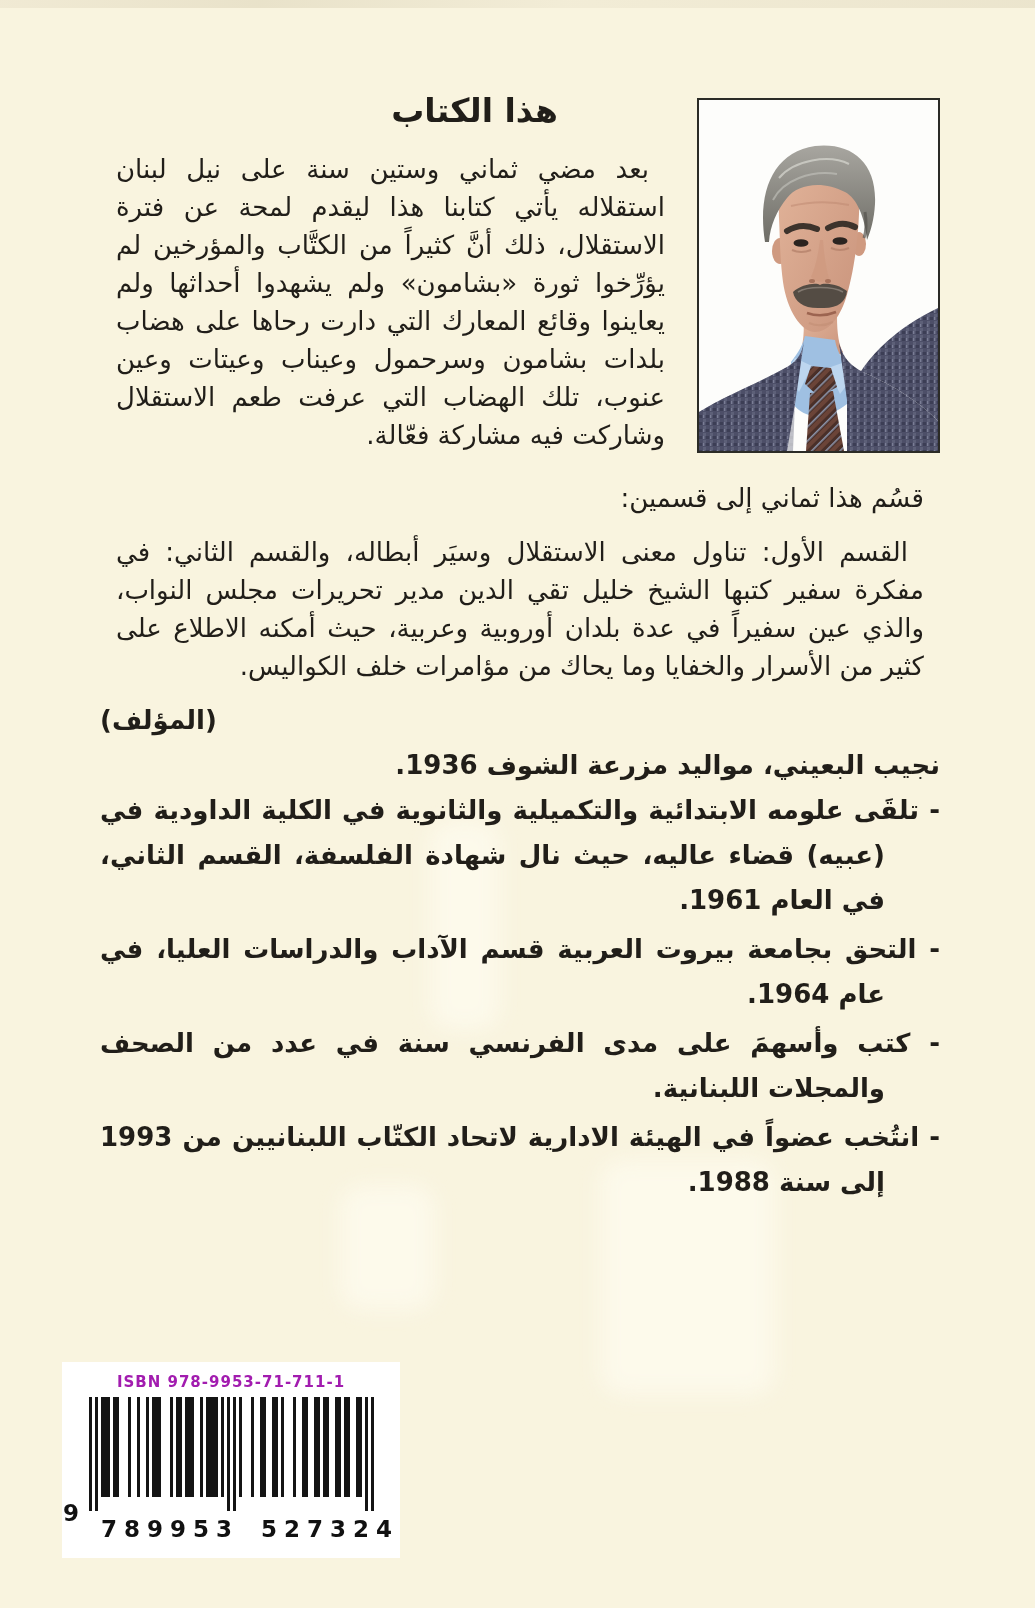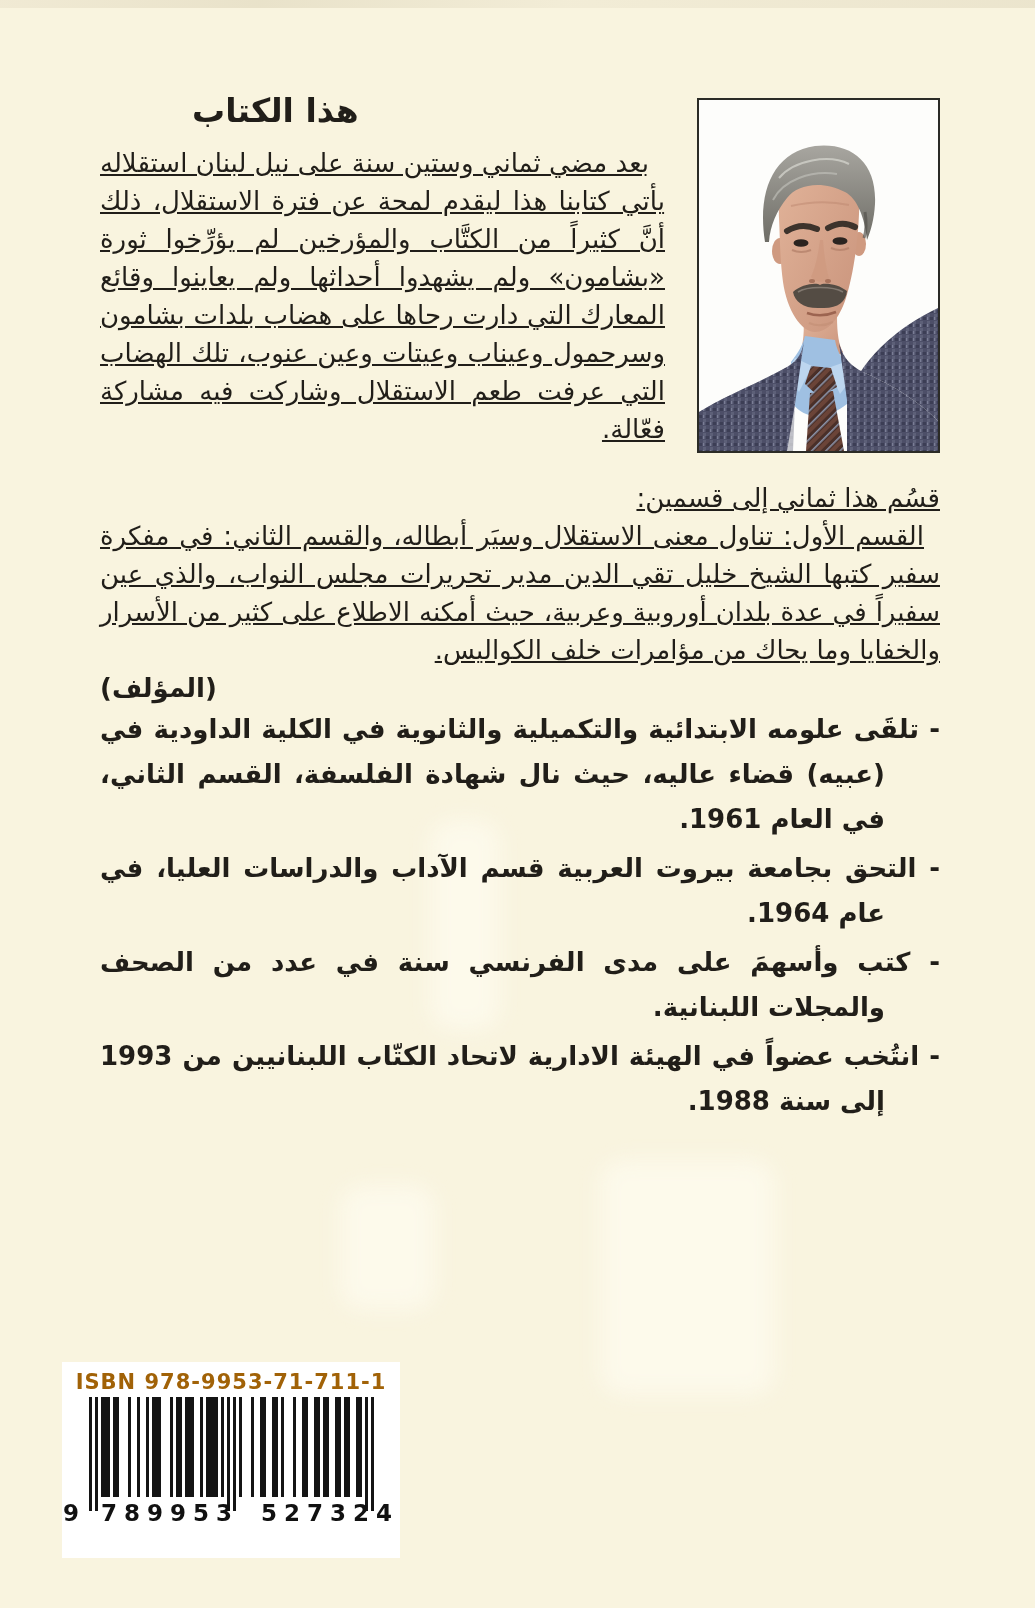--- a/index.html
+++ b/index.html
@@ -29,24 +29,24 @@
   }
   .photo{
     float:right;margin:10px 0 26px 32px;
     width:239px;height:351px;
     border:2px solid #2b2b26;background:#fdfdfb;
     box-sizing:content-box;
   }
   .photo svg{display:block;}
   h1.cover-title{
     font-size:33px;font-weight:700;margin:0 0 10px 0;
-    text-align:left;transform:translateX(92px);
+    text-align:center;transform:translateX(92px);
     line-height:46px;letter-spacing:0;
   }
-  p{margin:0;text-decoration:underline;}
+  p{margin:16px;}
   .p-intro{text-indent:16px;}
   .p-division{clear:both;margin-top:8px;}
   .p-part{text-indent:16px;}
   .p-closing{text-indent:72px;margin-top:12px;}
   .author-tag{
     direction:rtl;text-align:left;font-weight:700;
     margin-top:0;font-size:26px;line-height:38px;
   }
   .author-bio{font-weight:700;line-height:45px;margin-top:4px;}
   .bio-list{font-weight:700;line-height:45px;}
@@ -54,30 +54,30 @@
     padding-right:55px;text-indent:-55px;margin-bottom:4px;
     text-align:justify;
   }
   .barcode-panel{
     position:absolute;left:62px;top:1362px;width:338px;height:196px;
     background:#ffffff;z-index:2;
     display:flex;flex-direction:column;align-items:center;
   }
   .isbn-label{
     direction:ltr;margin-top:7px;
-    font-size:21px;font-weight:600;letter-spacing:1px;color:#a16207;
+    font-size:15px;font-weight:600;letter-spacing:1px;color:#a21caf;
     line-height:26px;
   }
   .bars-wrap{margin-top:2px;}
   .barcode-digits{
     direction:ltr;display:flex;gap:22px;align-items:flex-start;
     margin-top:-15px;font-size:23px;font-weight:600;color:#111;
     line-height:26px;
   }
-  .barcode-digits .grp{letter-spacing:7px;}
+  .barcode-digits .grp{letter-spacing:7px;margin-top:16px;}
 </style>
 </head>
 <body>
 
 <div class="scan-top"></div>
 <div class="watermark wm1"></div>
 <div class="watermark wm2"></div>
 <div class="watermark wm3"></div>
 
 <div class="content">
@@ -156,20 +156,21 @@
 
   <p class="p-intro">بعد مضي ثماني وستين سنة على نيل لبنان استقلاله يأتي كتابنا هذا ليقدم لمحة عن فترة الاستقلال، ذلك أنَّ كثيراً من الكتَّاب والمؤرخين لم يؤرِّخوا ثورة «بشامون» ولم يشهدوا أحداثها ولم يعاينوا وقائع المعارك التي دارت رحاها على هضاب بلدات بشامون وسرحمول وعيناب وعيتات وعين عنوب، تلك الهضاب التي عرفت طعم الاستقلال وشاركت فيه مشاركة فعّالة.</p>
 
   <p class="p-division">قسُم هذا ثماني إلى قسمين:</p>
 
   <p class="p-part">القسم الأول: تناول معنى الاستقلال وسيَر أبطاله، والقسم الثاني: في مفكرة سفير كتبها الشيخ خليل تقي الدين مدير تحريرات مجلس النواب، والذي عين سفيراً في عدة بلدان أوروبية وعربية، حيث أمكنه الاطلاع على كثير من الأسرار والخفايا وما يحاك من مؤامرات خلف الكواليس.</p>
 
 
   <div class="author-tag">(المؤلف)</div>
 
+  <div class="author-bio">نجيب البعيني، مواليد مزرعة الشوف 1936.</div>
 
   <div class="bio-list">
     <div class="bio-item">- تلقَى علومه الابتدائية والتكميلية والثانوية في الكلية الداودية في (عبيه) قضاء عاليه، حيث نال شهادة الفلسفة، القسم الثاني، في العام 1961.</div>
     <div class="bio-item">- التحق بجامعة بيروت العربية قسم الآداب والدراسات العليا، في عام 1964.</div>
     <div class="bio-item">- كتب وأسهمَ على مدى الفرنسي سنة في عدد من الصحف والمجلات اللبنانية.</div>
     <div class="bio-item">- انتُخب عضواً في الهيئة الادارية لاتحاد الكتّاب اللبنانيين من 1993 إلى سنة 1988.</div>
   </div>
 
 </div>
 

